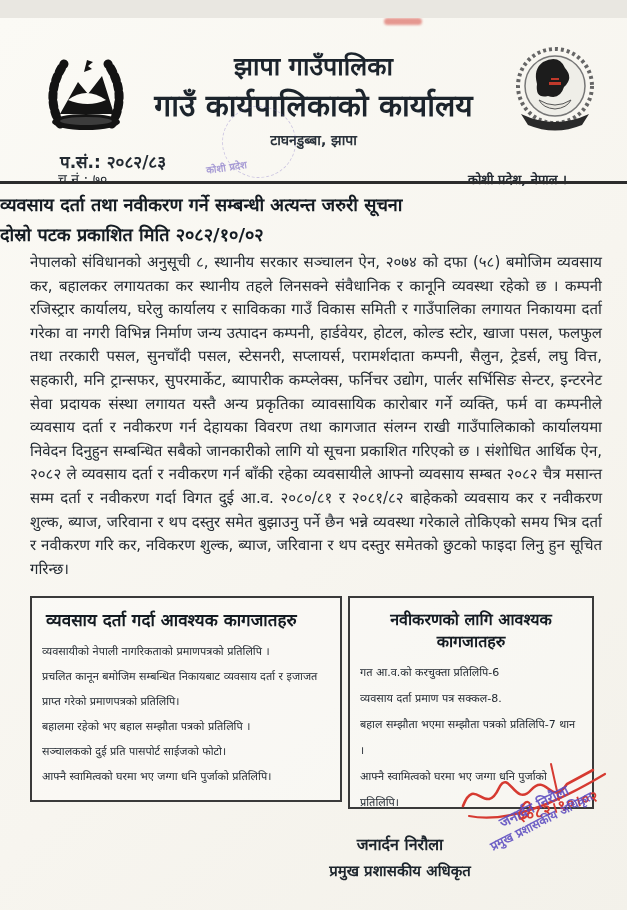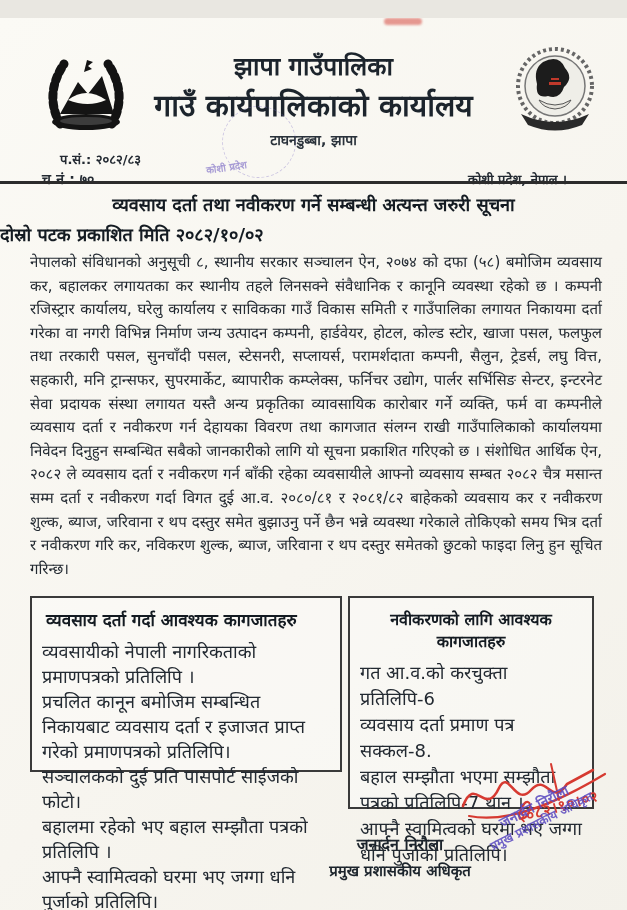--- a/index.html
+++ b/index.html
@@ -14,57 +14,57 @@
     color: #232a32;
     overflow: hidden;
     padding-left: 8px;
   }
   .abs { position: absolute; }
 
   
   .muni-title   { top: 30px; left: 0; width: 100%; text-align: center; font-size: 25px; font-weight: 700; color: #1c242c; }
   .office-title { top: 66px; left: 0; width: 100%; text-align: center; font-size: 30px; font-weight: 700; color: #1c242c; }
   .address-line { top: 112px; left: 0; width: 100%; text-align: center; font-size: 14px; font-weight: 700; color: #2a323b; }
-  .ref-line  { top: 132px; left: 60px; font-size: 13px; font-weight: 600; }
-  .disp-line { top: 151px; left: 42px; font-size: 14px; font-weight: 700; }
+  .ref-line  { top: 132px; left: 60px; font-size: 17px; font-weight: 600; }
+  .disp-line { top: 151px; left: 58px; font-size: 14px; font-weight: 400; }
   .province-line { top: 152px; left: 468px; font-size: 13px; font-weight: 600; }
   .header-rule { top: 163px; left: 0; width: 627px; height: 3px; background: #2c2c2c; }
 
   .emblem-left  { top: 24px; left: 30px; width: 112px; height: 104px; }
   .emblem-right { top: 20px; left: 505px; width: 100px; height: 108px; }
 
   .faint-stamp-ring {
     top: 88px; left: 222px; width: 74px; height: 72px;
     border: 1px dashed rgba(124,108,196,0.35); border-radius: 50%;
   }
   .faint-stamp-text {
     top: 142px; left: 206px; font-size: 10px; color: rgba(124,108,196,0.65);
     transform: rotate(-8deg); font-weight: 600;
   }
   .red-smudge {
     top: 0; left: 384px; width: 38px; height: 7px;
     background: rgba(214,72,64,0.55); border-radius: 4px; filter: blur(1px);
   }
 
   
-  .notice-title    { top: 174px; left: 0; width: 100%; text-align: center; font-size: 18px; font-weight: 700; color: #141b22; }
+  .notice-title    { top: 174px; left: 0; width: 100%; font-size: 18px; font-weight: 700; color: #141b22; }
   .notice-subtitle { top: 204px; left: 0; width: 100%; text-align: left; font-size: 18px; font-weight: 700; color: #141b22; }
   .notice-body {
     top: 233px; left: 30px; width: 572px;
     font-size: 15px; line-height: 23.6px; text-align: justify;
     font-weight: 500; color: #222931;
   }
 
   
   .box { border: 2px solid #3a3a3a; background: rgba(255,255,255,0.35); padding: 8px 10px 6px 10px; }
-  .box-left  { top: 578px; left: 30px;  width: 312px; height: 176px; }
+  .box-left  { top: 578px; left: 30px;  width: 312px; height: 206px; }
   .box-right { top: 578px; left: 348px; width: 246px; height: 213px; }
   .box-title { text-align: left; font-size: 17px; font-weight: 700; color: #141b22; margin: 2px 0 8px 4px; }
   .box-right .box-title { font-size: 16px; text-align: center; margin-left: 0; }
-  .box-item  { font-size: 18px; line-height: 25px; font-weight: 500; color: #222931; }
+  .box-item  { font-size: 11px; line-height: 25px; font-weight: 500; color: #222931; }
   .box-right .box-item { line-height: 26px; }
 
   
   .sig-squiggle { top: 742px; left: 455px; width: 160px; height: 70px; }
   .sig-date {
     top: 778px; left: 516px; font-size: 15px; font-weight: 700;
     color: #d63a31; transform: rotate(-16deg); letter-spacing: 1px;
     font-family: "DejaVu Sans", sans-serif;
   }
   .sig-name        { top: 815px; left: 300px; width: 200px; text-align: center; font-size: 16px; font-weight: 700; color: #1c242c; }
@@ -118,22 +118,22 @@
   <div class="abs header-rule"></div>
 
   <div class="abs notice-title">व्यवसाय दर्ता तथा नवीकरण गर्ने सम्बन्धी अत्यन्त जरुरी सूचना</div>
   <div class="abs notice-subtitle">दोस्रो पटक प्रकाशित मिति २०८२/१०/०२</div>
   <div class="abs notice-body">नेपालको संविधानको अनुसूची ८, स्थानीय सरकार सञ्चालन ऐन, २०७४ को दफा (५८) बमोजिम व्यवसाय कर, बहालकर लगायतका कर स्थानीय तहले लिनसक्ने संवैधानिक र कानूनि व्यवस्था रहेको छ । कम्पनी रजिस्ट्रार कार्यालय, घरेलु कार्यालय र साविकका गाउँ विकास समिती र गाउँपालिका लगायत निकायमा दर्ता गरेका वा नगरी विभिन्न निर्माण जन्य उत्पादन कम्पनी, हार्डवेयर, होटल, कोल्ड स्टोर, खाजा पसल, फलफुल तथा तरकारी पसल, सुनचाँदी पसल, स्टेसनरी, सप्लायर्स, परामर्शदाता कम्पनी, सैलुन, ट्रेडर्स, लघु वित्त, सहकारी, मनि ट्रान्सफर, सुपरमार्केट, ब्यापारीक कम्प्लेक्स, फर्निचर उद्योग, पार्लर सर्भिसिङ सेन्टर, इन्टरनेट सेवा प्रदायक संस्था लगायत यस्तै अन्य प्रकृतिका व्यावसायिक कारोबार गर्ने व्यक्ति, फर्म वा कम्पनीले व्यवसाय दर्ता र नवीकरण गर्न देहायका विवरण तथा कागजात संलग्न राखी गाउँपालिकाको कार्यालयमा निवेदन दिनुहुन सम्बन्धित सबैको जानकारीको लागि यो सूचना प्रकाशित गरिएको छ । संशोधित आर्थिक ऐन, २०८२ ले व्यवसाय दर्ता र नवीकरण गर्न बाँकी रहेका व्यवसायीले आफ्नो व्यवसाय सम्बत २०८२ चैत्र मसान्त सम्म दर्ता र नवीकरण गर्दा विगत दुई आ.व. २०८०/८१ र २०८१/८२ बाहेकको व्यवसाय कर र नवीकरण शुल्क, ब्याज, जरिवाना र थप दस्तुर समेत बुझाउनु पर्ने छैन भन्ने व्यवस्था गरेकाले तोकिएको समय भित्र दर्ता र नवीकरण गरि कर, नविकरण शुल्क, ब्याज, जरिवाना र थप दस्तुर समेतको छुटको फाइदा लिनु हुन सूचित गरिन्छ।</div>
 
   <div class="abs box box-left">
     <div class="box-title">व्यवसाय दर्ता गर्दा आवश्यक कागजातहरु</div>
     <div class="box-item">व्यवसायीको नेपाली नागरिकताको प्रमाणपत्रको प्रतिलिपि ।</div>
     <div class="box-item">प्रचलित कानून बमोजिम सम्बन्धित निकायबाट व्यवसाय दर्ता र इजाजत प्राप्त गरेको प्रमाणपत्रको प्रतिलिपि।</div>
+    <div class="box-item">बहालमा रहेको भए बहाल सम्झौता पत्रको प्रतिलिपि ।</div>
     <div class="box-item">सञ्चालकको दुई प्रति पासपोर्ट साईजको फोटो।</div>
-    <div class="box-item">बहालमा रहेको भए बहाल सम्झौता पत्रको प्रतिलिपि ।</div>
     <div class="box-item">आफ्नै स्वामित्वको घरमा भए जग्गा धनि पुर्जाको प्रतिलिपि।</div>
   </div>
 
   <div class="abs box box-right">
     <div class="box-title">नवीकरणको लागि आवश्यक कागजातहरु</div>
     <div class="box-item">गत आ.व.को करचुक्ता प्रतिलिपि-6</div>
     <div class="box-item">व्यवसाय दर्ता प्रमाण पत्र सक्कल-8.</div>
     <div class="box-item">बहाल सम्झौता भएमा सम्झौता पत्रको प्रतिलिपि-7 थान ।</div>
     <div class="box-item">आफ्नै स्वामित्वको घरमा भए जग्गा धनि पुर्जाको प्रतिलिपि।</div>
   </div>

